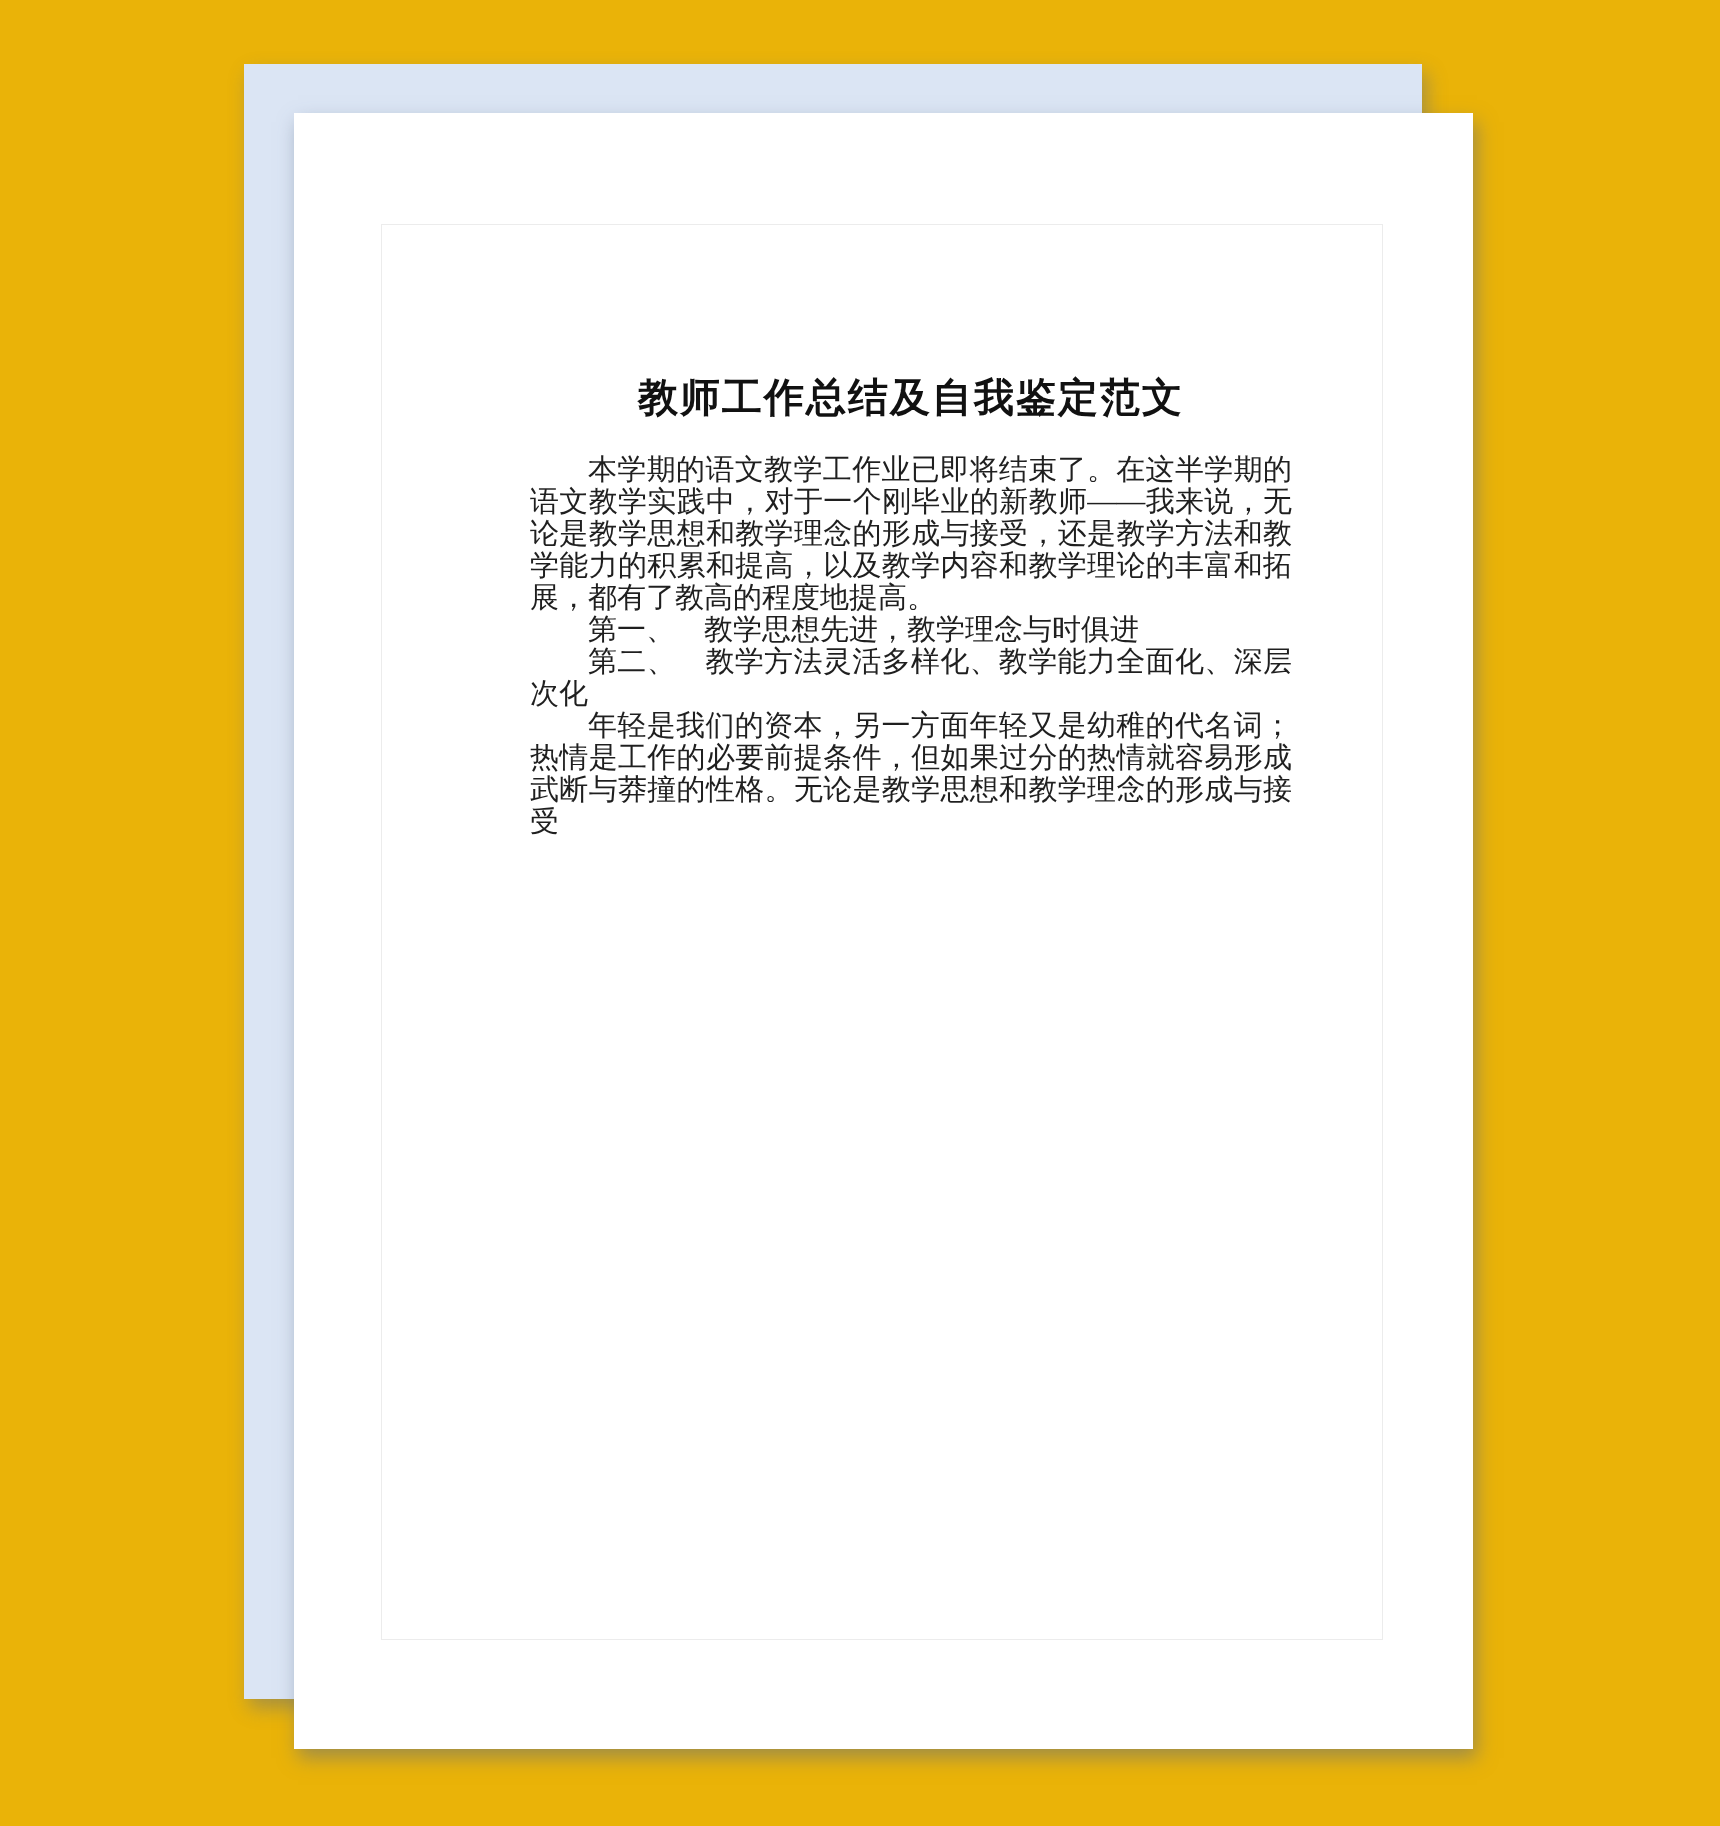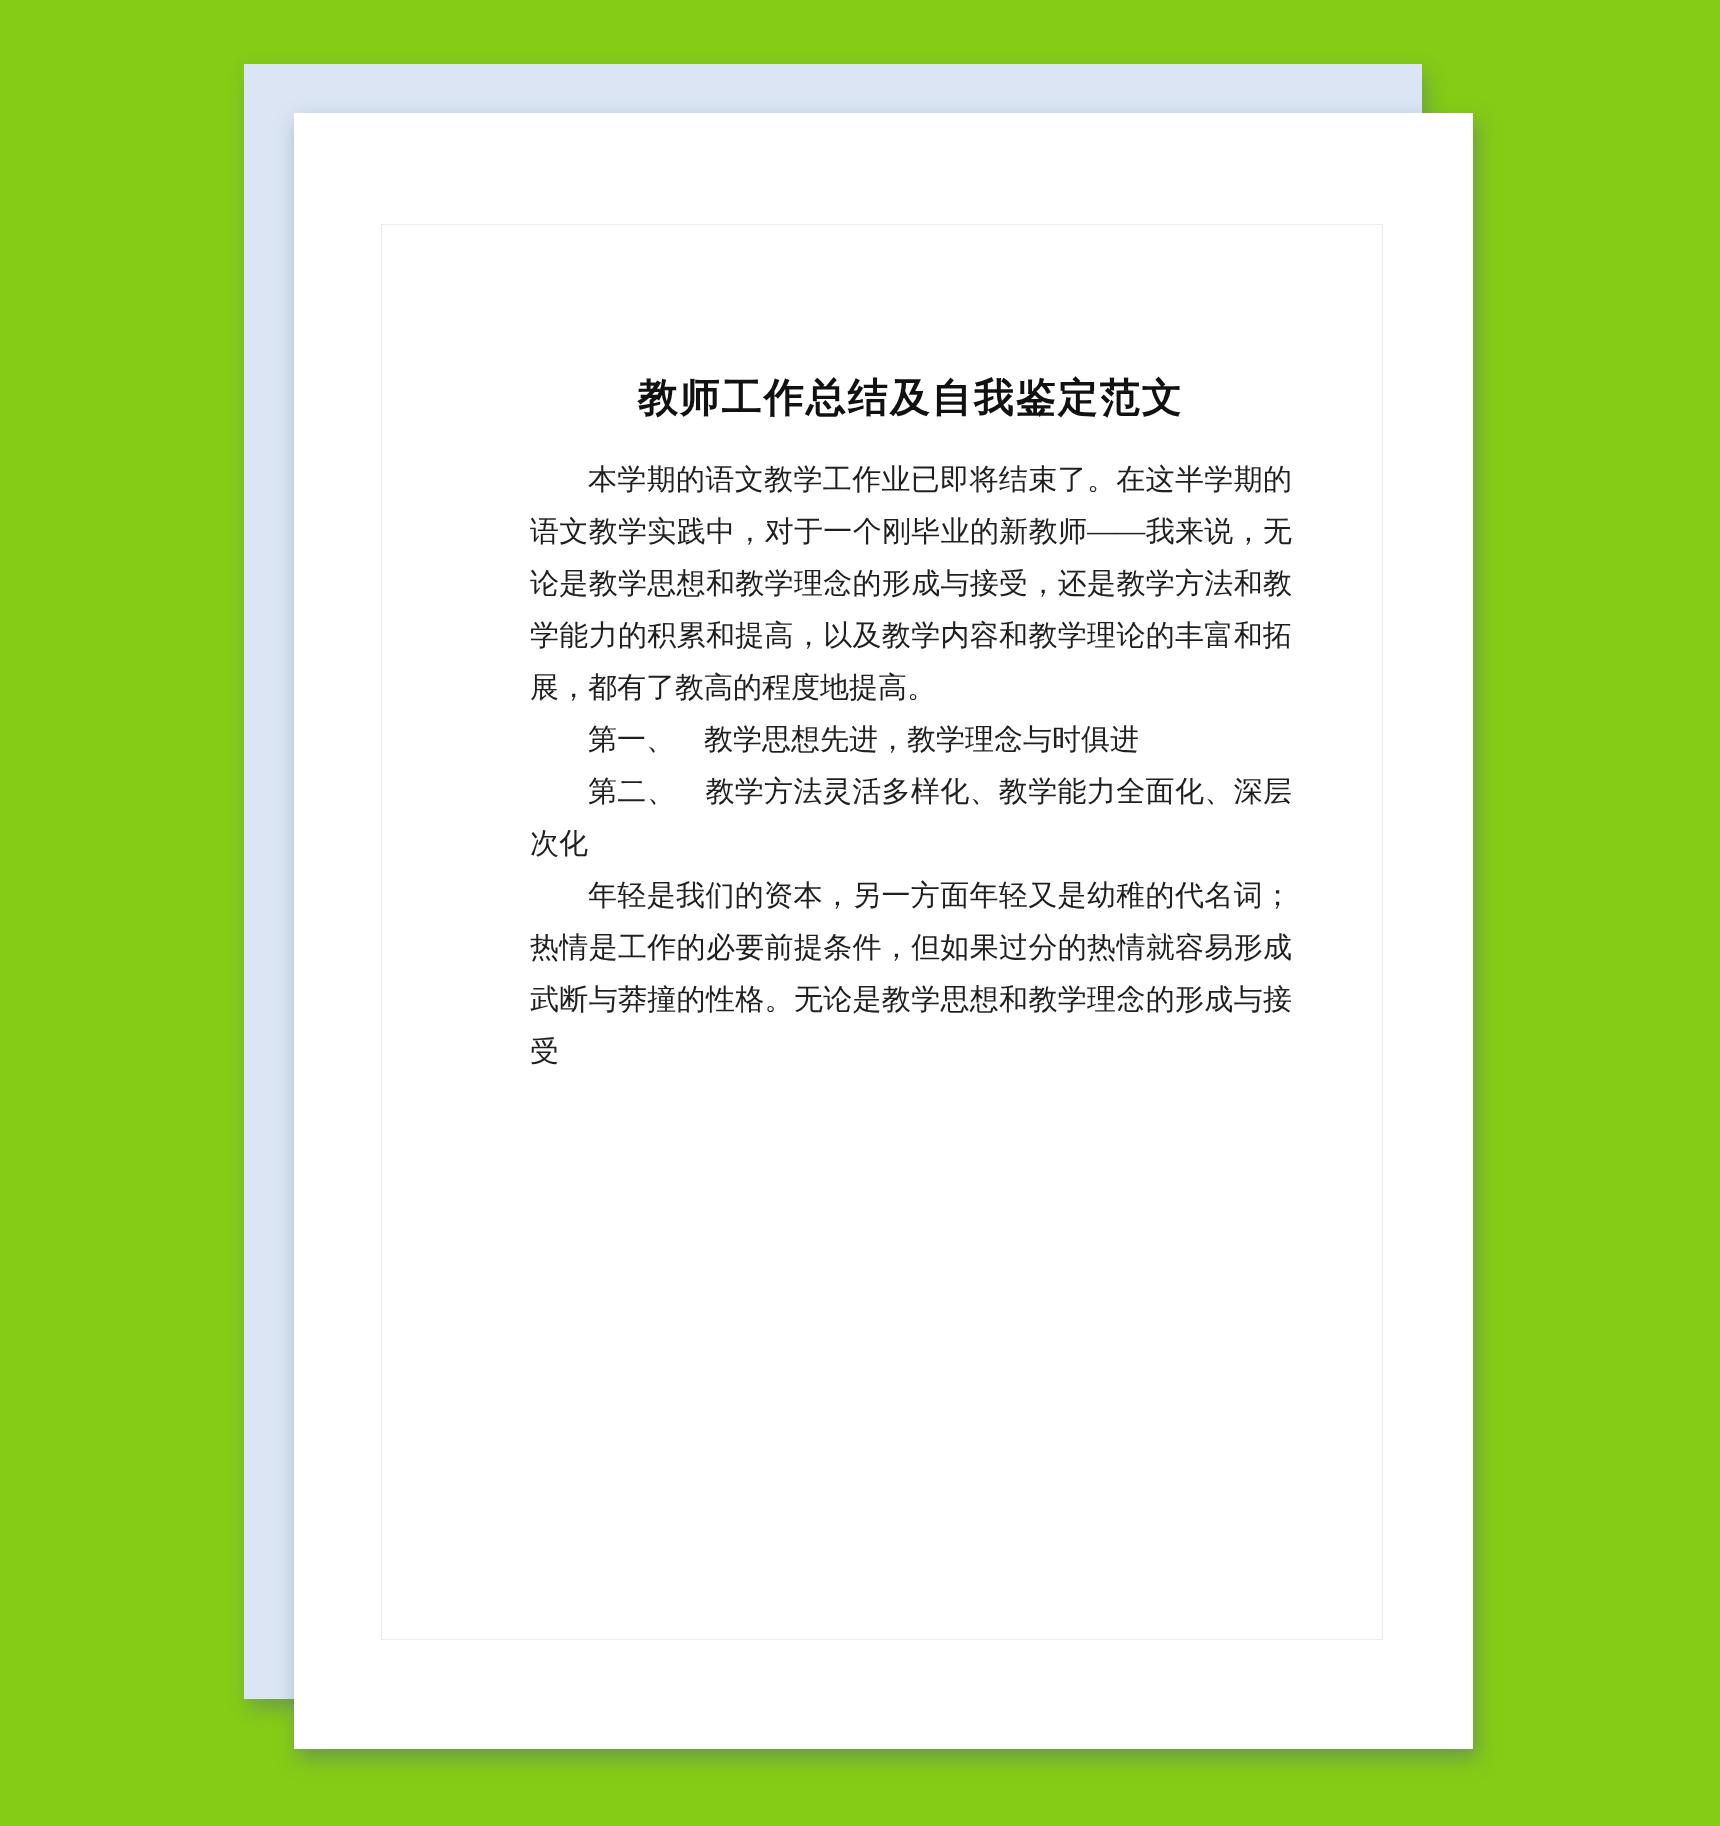--- a/index.html
+++ b/index.html
@@ -9,21 +9,21 @@
   body {
     width: 1720px;
     height: 1826px;
     overflow: hidden;
     font-family: "Liberation Serif", "DejaVu Serif", serif;
   }
   .desk {
     position: relative;
     width: 1720px;
     height: 1826px;
-    background: #84cc16;
+    background: #eab308;
   }
   .back-sheet {
     position: absolute;
     left: 244px;
     top: 64px;
     width: 1178px;
     height: 1635px;
     background: #dbe5f4;
     box-shadow: 5px 9px 18px rgba(88, 106, 134, 0.45);
   }
@@ -56,21 +56,21 @@
     font-size: 40px;
     line-height: 50px;
     font-weight: bold;
     letter-spacing: 2px;
     text-align: center;
     color: #111111;
   }
   .content p {
     margin: 0;
     font-size: 29px;
-    line-height: 52px;
+    line-height: 32px;
     text-align: justify;
     text-indent: 2em;
     letter-spacing: 0;
     color: #1f1f1f;
   }
   .content p.gap-before {
     margin-top: 26px;
   }
 </style>
 </head>

